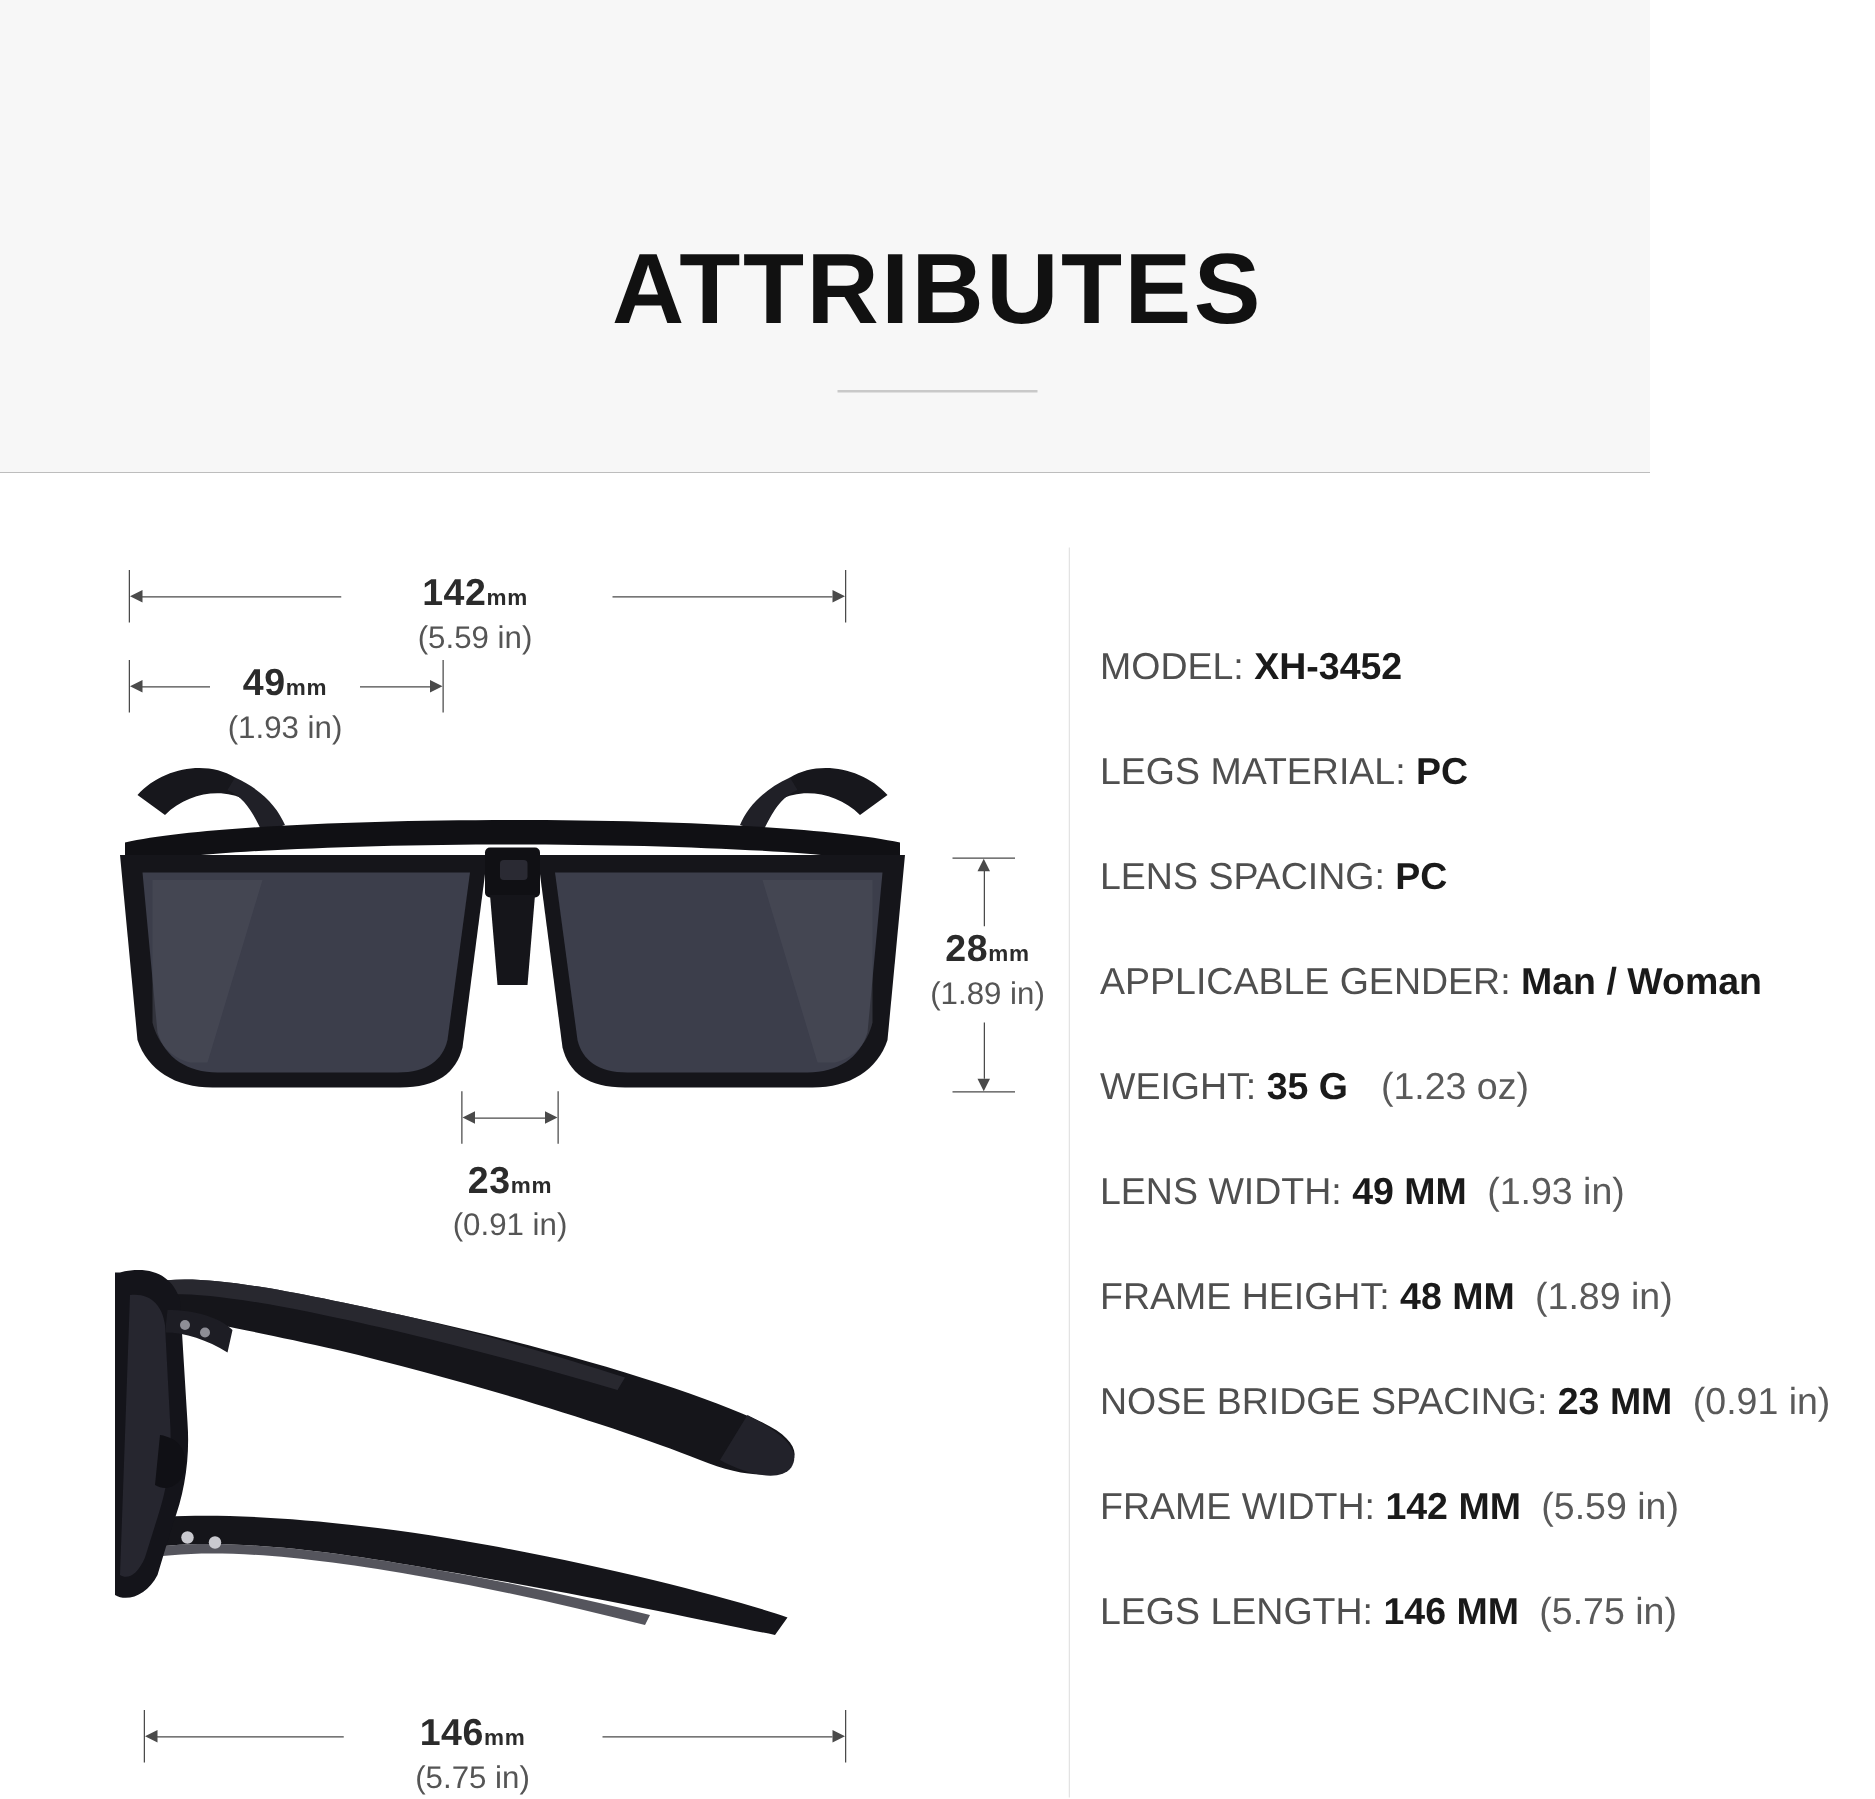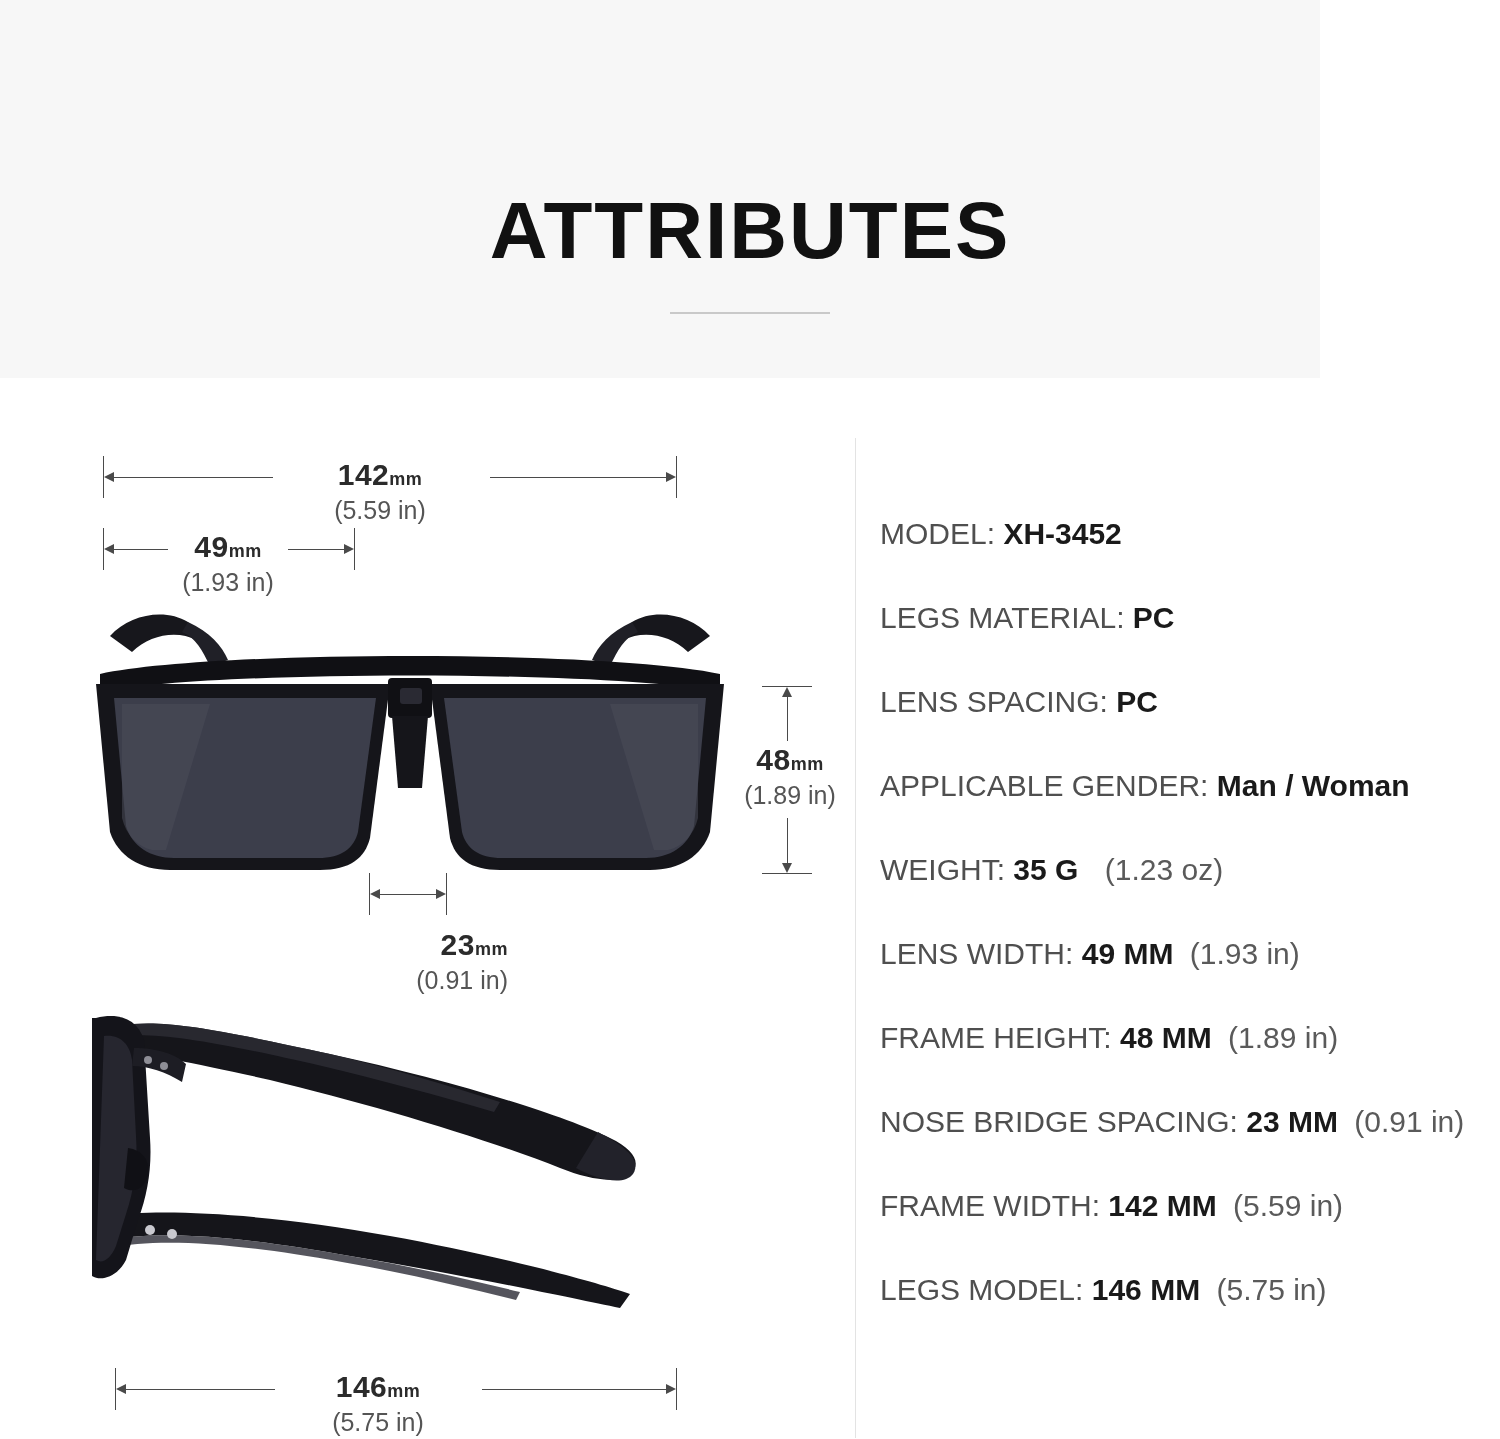--- a/index.html
+++ b/index.html
@@ -250,32 +250,32 @@
   </div>
 
   <div>
     <div class="tick-h" style="left:762px; top:308px; width:50px;"></div>
     <div class="tick-h" style="left:762px; top:495px; width:50px;"></div>
     <div class="vline" style="left:787px; top:318px; height:45px;"></div>
     <div class="vline" style="left:787px; top:440px; height:45px;"></div>
     <div class="arrow-u" style="left:782px; top:309px;"></div>
     <div class="arrow-d" style="left:782px; top:485px;"></div>
     <div class="dim" style="left:690px; top:365px; width:200px;">
-      <span class="big">48</span><span class="unit">mm</span>
+      <span class="big">28</span><span class="unit">mm</span>
       <span class="sub">(1.89 in)</span>
     </div>
   </div>
 
   <div>
     <div class="tick-v" style="left:369px; top:495px; height:42px;"></div>
     <div class="tick-v" style="left:446px; top:495px; height:42px;"></div>
     <div class="hline" style="left:379px; top:516px; width:58px;"></div>
     <div class="arrow-l" style="left:370px; top:511px;"></div>
     <div class="arrow-r" style="left:436px; top:511px;"></div>
-    <div class="dim" style="left:308px; top:550px; width:200px;text-align:right;">
+    <div class="dim" style="left:308px; top:550px; width:200px;">
       <span class="big">23</span><span class="unit">mm</span>
       <span class="sub">(0.91 in)</span>
     </div>
   </div>
 
   <div class="glasses-side">
     <svg width="620" height="300" viewBox="0 0 620 300" xmlns="http://www.w3.org/2000/svg">
 
       <path d="M30 18 C 70 10, 130 22, 240 46 C 360 72, 470 106, 520 130 C 545 142, 552 156, 540 166 C 528 176, 500 172, 470 160 C 400 132, 280 96, 180 72 C 110 56, 55 46, 28 42 Z" fill="#15151a"></path>
       <path d="M30 18 C 70 10, 130 22, 240 46 C 300 60, 360 78, 410 94 L 404 104 C 350 88, 290 72, 232 58 C 128 34, 70 24, 30 28 Z" fill="#2b2b34" opacity="0.85"></path>
@@ -359,19 +359,19 @@
       <span class="alt">(0.91 in)</span>
     </div>
 
     <div class="spec-row">
       <span class="label">FRAME WIDTH:</span>
       <span class="value">142 MM</span>
       <span class="alt">(5.59 in)</span>
     </div>
 
     <div class="spec-row">
-      <span class="label">LEGS MODEL:</span>
+      <span class="label">LEGS LENGTH:</span>
       <span class="value">146 MM</span>
       <span class="alt">(5.75 in)</span>
     </div>
 
   </div>
 </div>
 
 </body></html>

